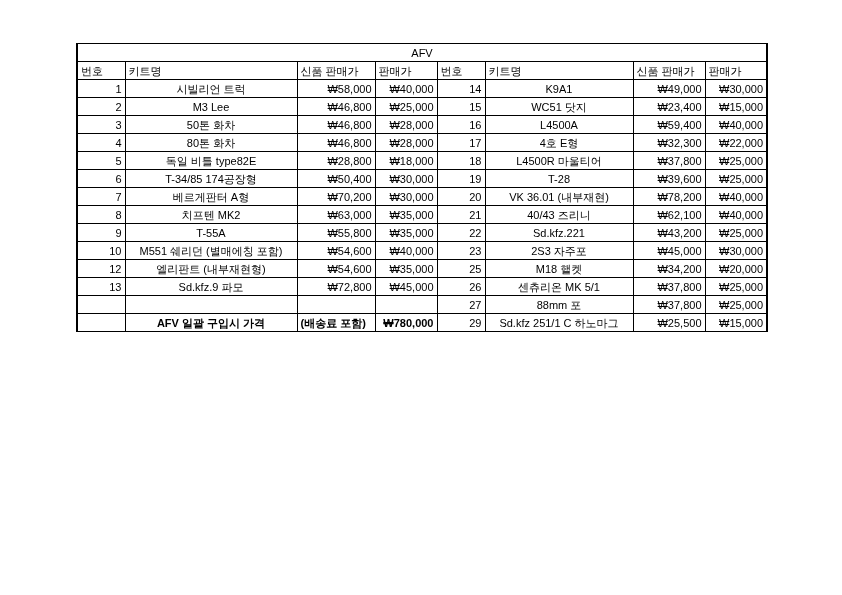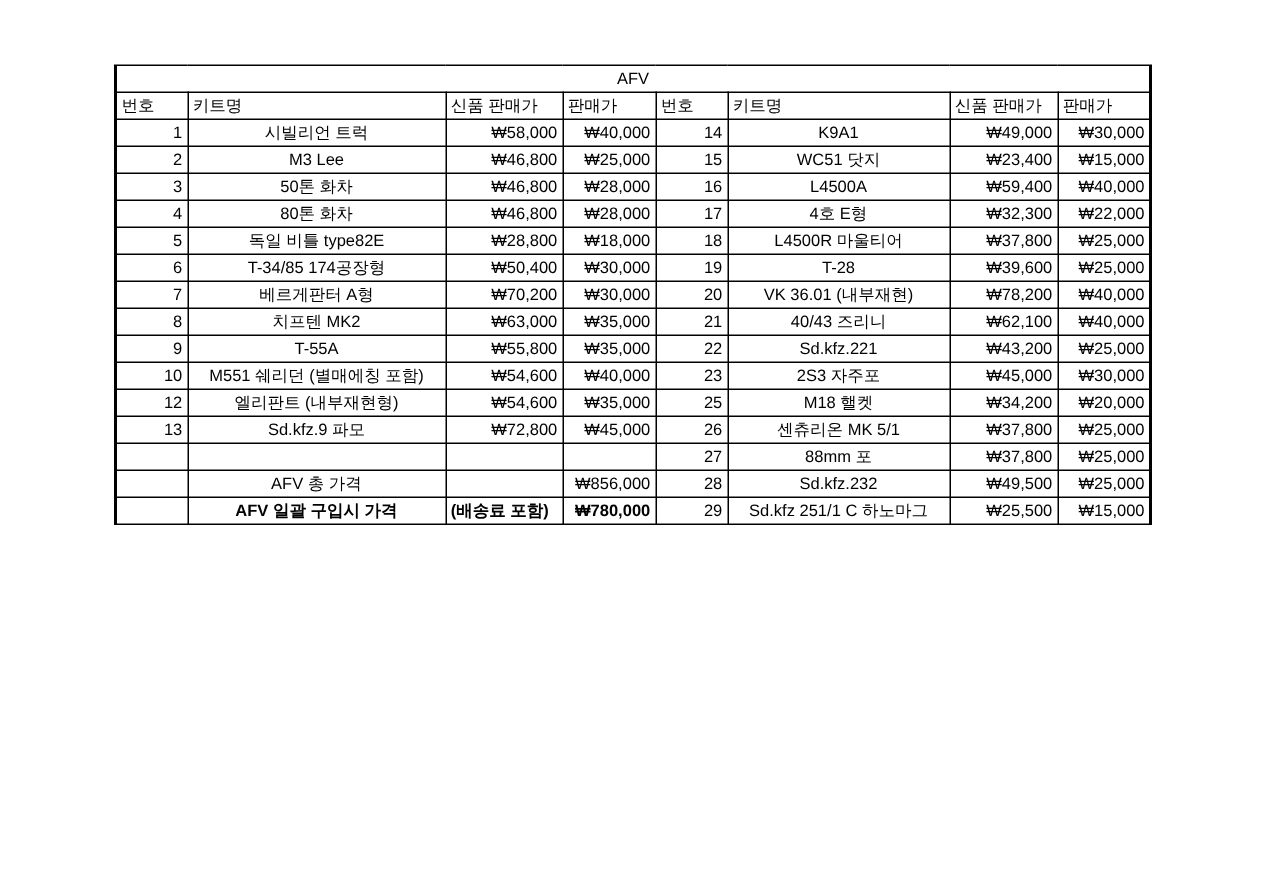--- a/index.html
+++ b/index.html
@@ -223,30 +223,20 @@
         <tr>
           <td class="num outer-left"></td>
           <td class="left"></td>
           <td class="money"></td>
           <td class="money"></td>
           <td class="num">27</td>
           <td class="left">88mm 포</td>
           <td class="money">₩37,800</td>
           <td class="money outer-right">₩25,000</td>
         </tr>
-        <tr>
-          <td class="num outer-left"></td>
-          <td class="left">AFV 총 가격</td>
-          <td class="money"></td>
-          <td class="money">₩856,000</td>
-          <td class="num">28</td>
-          <td class="left">Sd.kfz.232</td>
-          <td class="money">₩49,500</td>
-          <td class="money outer-right">₩25,000</td>
-        </tr>
         <tr class="thick-bottom">
           <td class="num outer-left"></td>
           <td class="left bold">AFV 일괄 구입시 가격</td>
           <td class="ctr bold">(배송료 포함)</td>
           <td class="money bold">₩780,000</td>
           <td class="num">29</td>
           <td class="left">Sd.kfz 251/1 C 하노마그</td>
           <td class="money">₩25,500</td>
           <td class="money outer-right">₩15,000</td>
         </tr>

